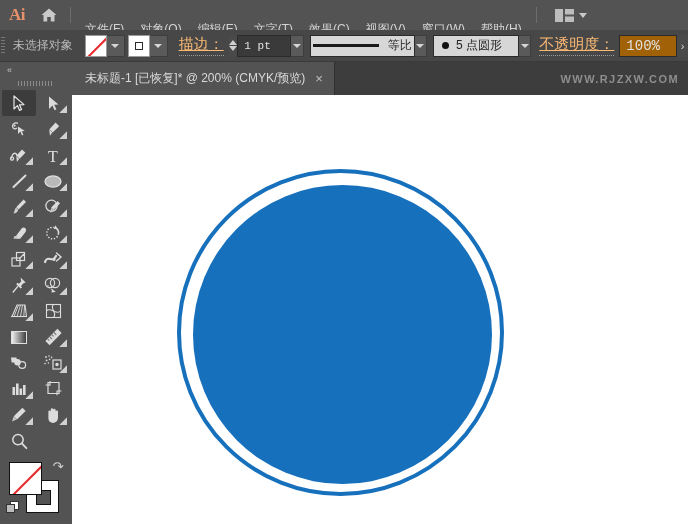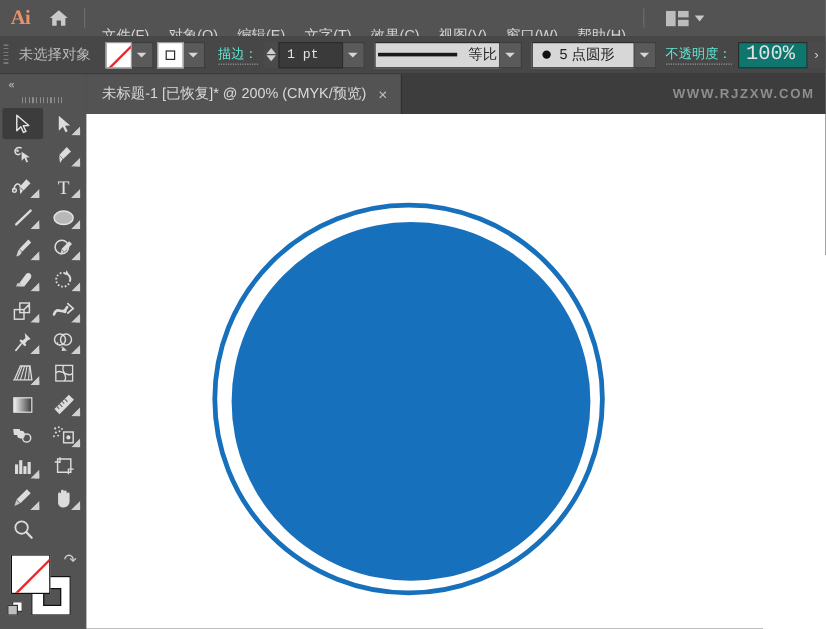--- a/index.html
+++ b/index.html
@@ -88,23 +88,24 @@
     border: 1px solid #3d3d3d; border-left: none;
     display: flex; align-items: center; justify-content: center;
   }
   .dd-caret {
     width: 0; height: 0;
     border-left: 4px solid transparent;
     border-right: 4px solid transparent;
     border-top: 4px solid #d6d6d6;
   }
   .cb-label {
-    color: #5eead4; font-size: 11px; margin: 0 5px 0 8px;
+    color: #fdba74; font-size: 15px; margin: 0 5px 0 8px;
     border-bottom: 1px dotted #9a9a9a; padding-bottom: 1px;
     white-space: nowrap;
+    text-decoration: underline;
   }
   .stepper {
     width: 13px; height: 22px;
     display: flex; flex-direction: column; align-items: center;
     justify-content: center; gap: 1px;
     background: #4a4a4a;
   }
   .st-up { width:0;height:0;border-left:4px solid transparent;border-right:4px solid transparent;border-bottom:5px solid #cfcfcf; }
   .st-dn { width:0;height:0;border-left:4px solid transparent;border-right:4px solid transparent;border-top:5px solid #cfcfcf; }
   .num-field {
@@ -122,22 +123,22 @@
   .profile-line { width: 66px; height: 3px; background: #1a1a1a; }
   .profile-txt { color: #2a2a2a; font-size: 12px; margin-left: 4px; }
   .brush-field {
     height: 22px; background: #d7d7d7; border: 1px solid #2b2b2b;
     display: flex; align-items: center; padding: 0 8px; gap: 7px;
     min-width: 86px;
   }
   .brush-dot { width: 7px; height: 7px; border-radius: 50%; background: #111; }
   .brush-txt { color: #222; font-size: 12px; }
   .opacity-field {
-    height: 22px; background: #0f766e; border: 1px solid #2b2b2b;
-    color: #e2e2e2; font-size: 17px;
+    height: 22px; background: #a16207; border: 1px solid #2b2b2b;
+    color: #e2e2e2; font-size: 14px;
     font-family: "Liberation Mono", "DejaVu Sans Mono", monospace;
     display: flex; align-items: center; padding: 0 6px; min-width: 58px;
   }
   .chev-right {
     width: 16px; height: 22px; background: #4a4a4a;
     display: flex; align-items: center; justify-content: center;
     color: #d6d6d6; font-size: 11px;
   }
 
   

